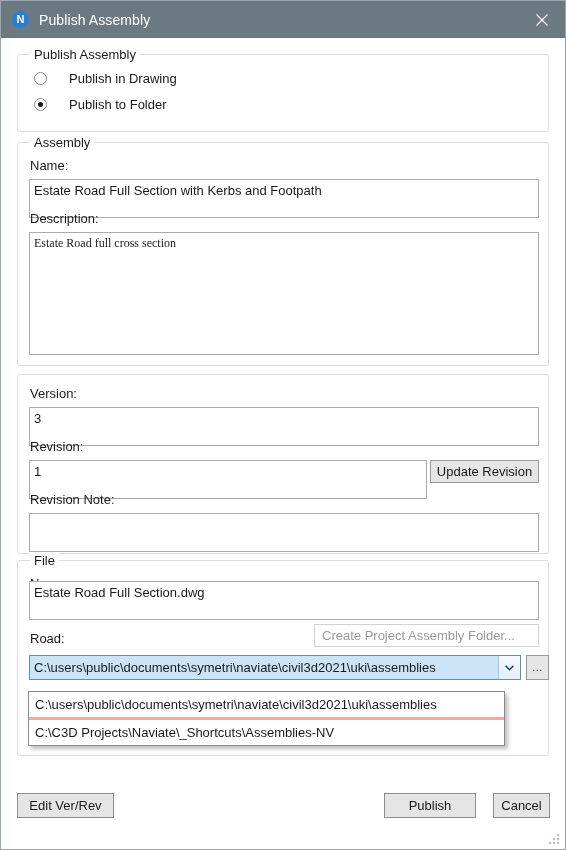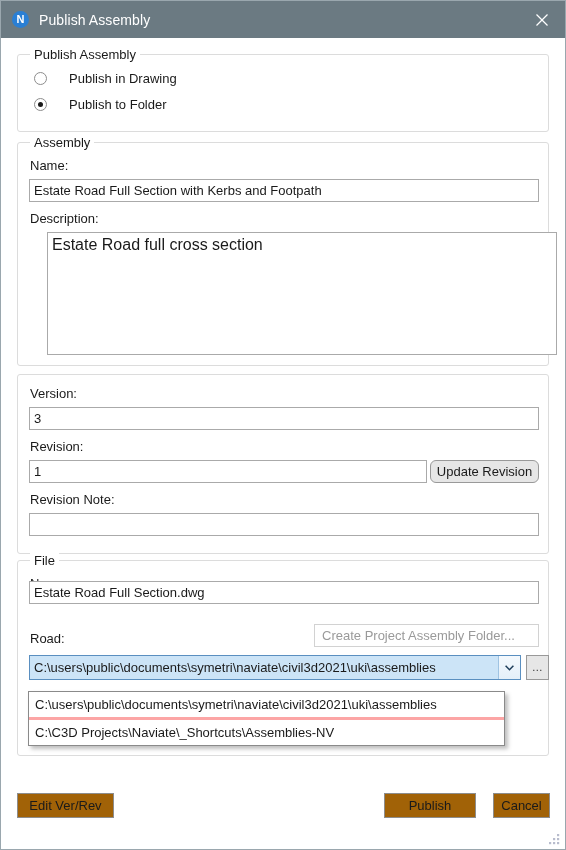--- a/index.html
+++ b/index.html
@@ -140,36 +140,35 @@
   .tbox {
     position: absolute;
     box-sizing: border-box;
     border: 1px solid #aaaaaa;
     background: #ffffff;
     font-family: "Liberation Sans", sans-serif;
     font-size: 13px;
     color: #1a1a1a;
     padding: 0 4px;
     line-height: 21px;
-    height: 23px;
+    height: 39px;
     overflow: hidden;
     white-space: nowrap;
   }
   .tarea {
     position: absolute;
     box-sizing: border-box;
     border: 1px solid #aaaaaa;
     background: #ffffff;
-    font-family: Liberation Sans, sans-serif;
-    font-size: 16px;
+    font-family: Liberation Serif, serif;
+    font-size: 12px;
     color: #1a1a1a;
     padding: 3px 4px;
     overflow: hidden;
     white-space: pre-wrap;
-    margin-left: 18px;
   }
 
   
   .btn {
     position: absolute;
     box-sizing: border-box;
     border: 1px solid #999999;
     background: #e6e6e6;
     font-family: "Liberation Sans", sans-serif;
     font-size: 13px;
@@ -245,21 +244,21 @@
   }
   .dropdown .dd-item + .dd-item {
     border-top: 3px solid #fca5a5;
   }
 
   
   .footer-btn {
     position: absolute;
     box-sizing: border-box;
     border: 1px solid #8d8d8d;
-    background: #a16207;
+    background: #e5e5e5;
     font-family: "Liberation Sans", sans-serif;
     font-size: 13px;
     color: #1a1a1a;
     text-align: center;
     height: 25px;
     line-height: 23px;
     white-space: nowrap;
   }
 
   .grip {
@@ -311,21 +310,21 @@
       <div class="fld-label" style="left:12px; top:68px;">Description:</div>
       <div class="tarea" style="left:11px; top:89px; width:510px; height:123px;">Estate Road full cross section</div>
     </div>
 
     <div class="group grp-version">
       <div class="fld-label" style="left:12px; top:11px;">Version:</div>
       <div class="tbox" style="left:11px; top:32px; width:510px;">3</div>
 
       <div class="fld-label" style="left:12px; top:64px;">Revision:</div>
       <div class="tbox" style="left:11px; top:85px; width:398px;">1</div>
-      <div class="btn" style="left:412px; top:85px; width:109px;border-radius:6px;">Update Revision</div>
+      <div class="btn" style="left:412px; top:85px; width:109px;">Update Revision</div>
 
       <div class="fld-label" style="left:12px; top:117px;">Revision Note:</div>
       <div class="tbox" style="left:11px; top:138px; width:510px;"></div>
     </div>
 
     <div class="group grp-file">
       <div class="group-title">File</div>
 
       <div class="fld-label" style="left:12px; top:15px;">Name:</div>
       <div class="tbox" style="left:11px; top:20px; width:510px;">Estate Road Full Section.dwg</div>

